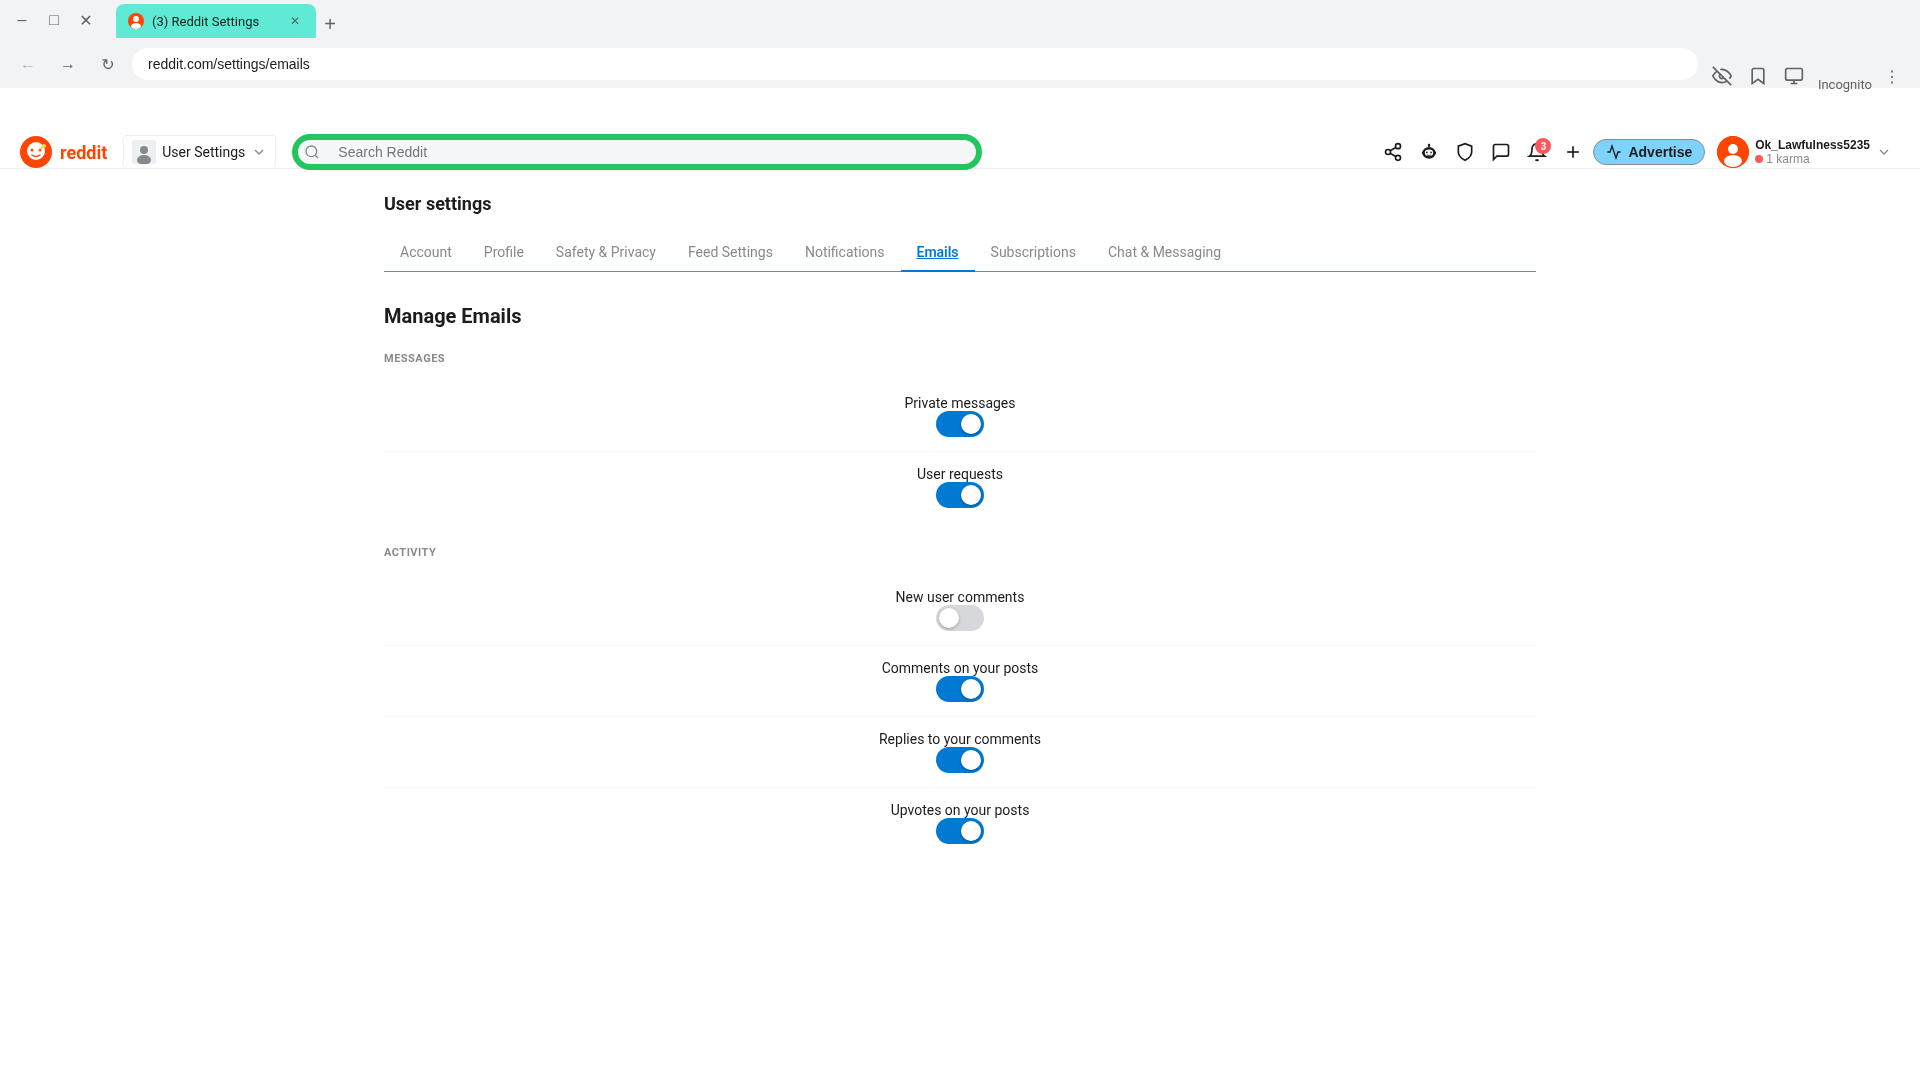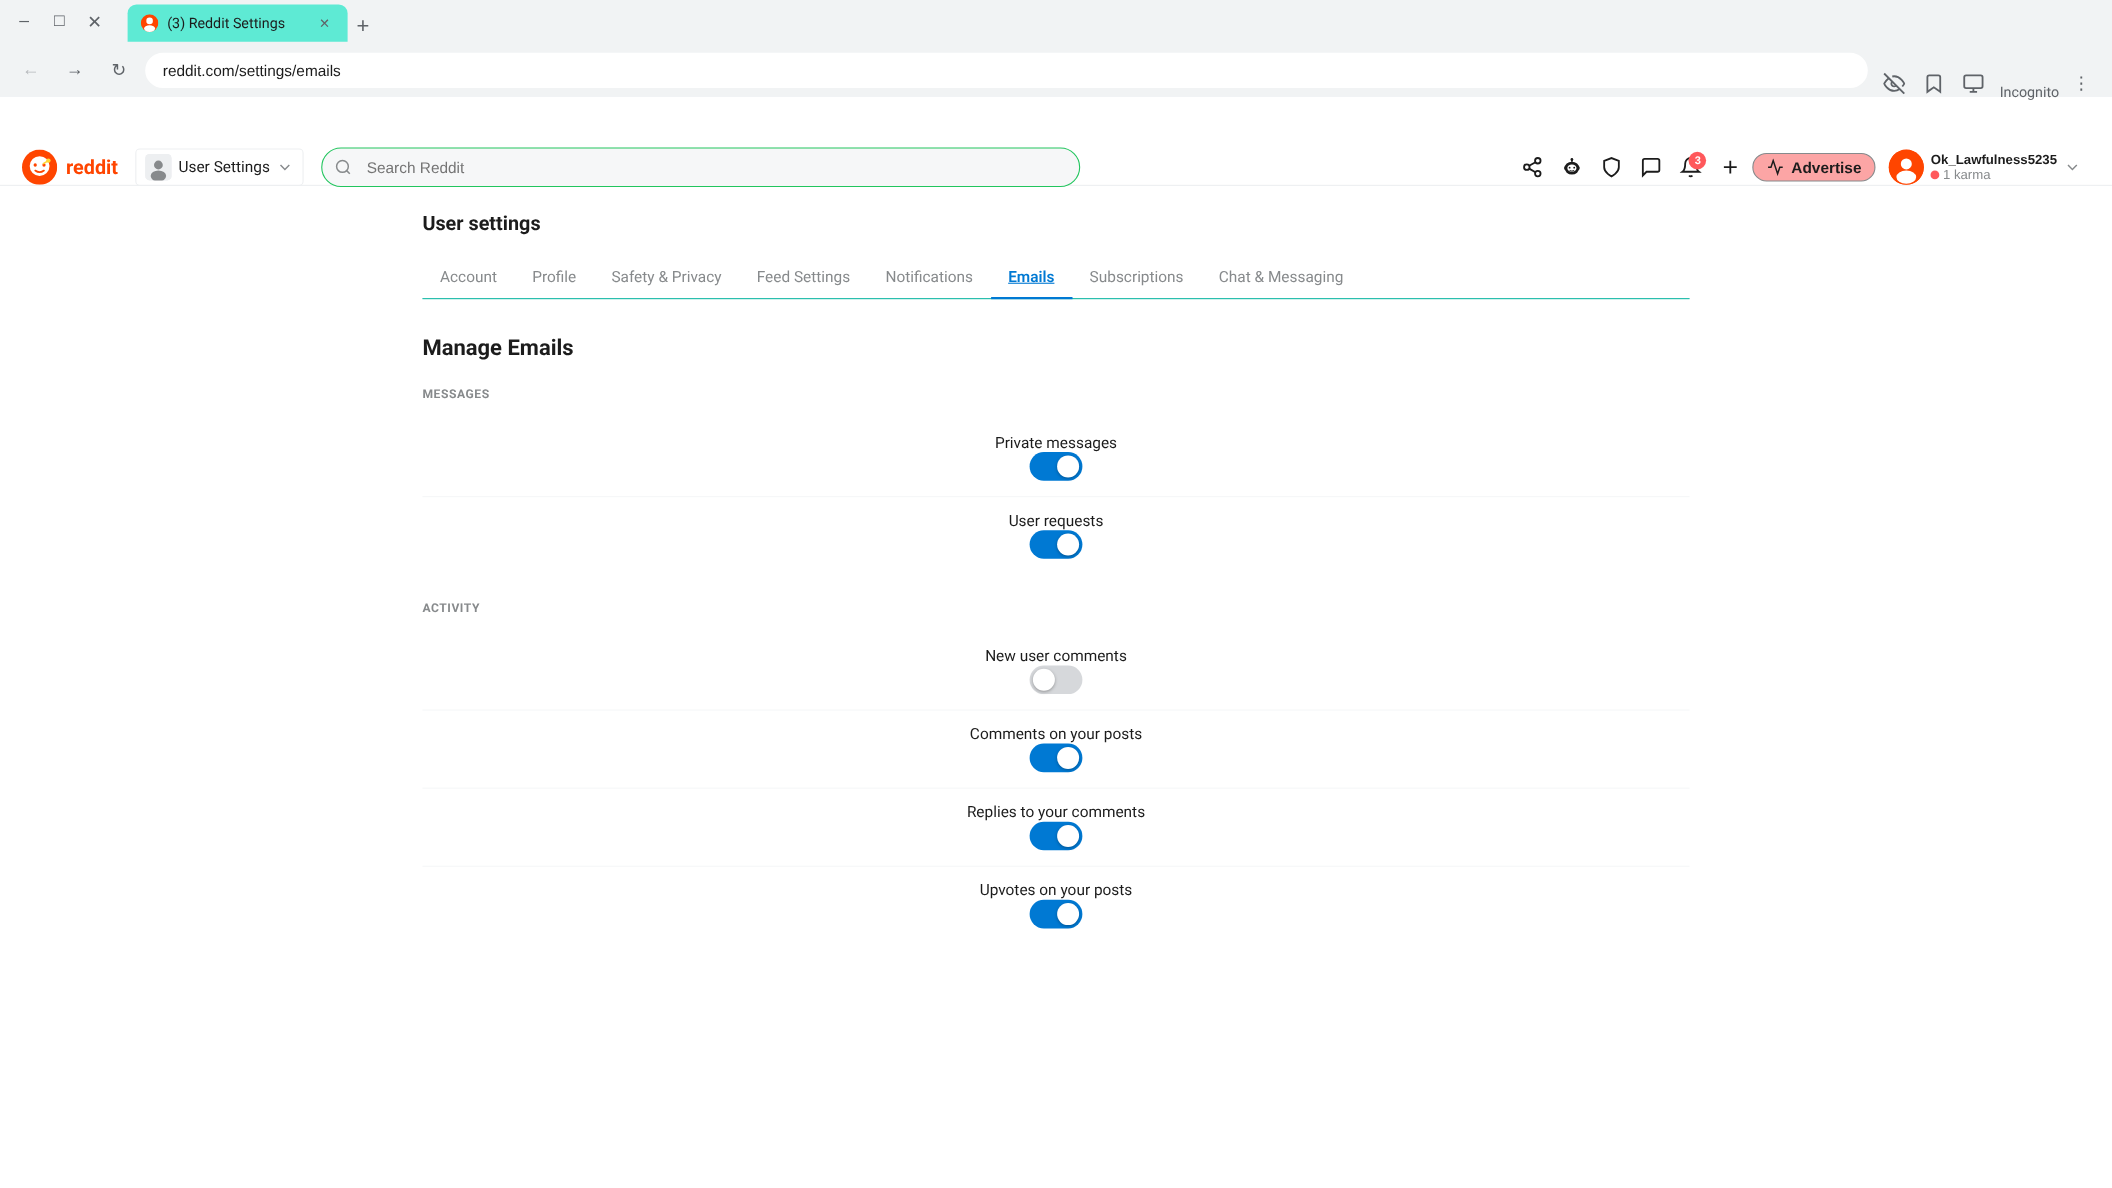--- a/index.html
+++ b/index.html
@@ -25,27 +25,27 @@
     .address-input-wrap input { width: 100%; height: 32px; border: none; border-radius: 16px; padding: 0 16px; font-size: 14px; color: #1c1c1c; outline: none; background: #fff; }
     .address-icons { display: flex; gap: 4px; align-items: flex-end; margin-top: 24px; }
 
     
     .reddit-header { background: #fff; height: 33px; border-bottom: 1px solid #edeff1; display: flex; align-items: center; padding: 0 20px; gap: 16px; position: sticky; top: 0; z-index: 100; margin-top: 48px; }
     .reddit-logo { display: flex; align-items: center; gap: 8px; cursor: pointer; }
     .reddit-logo-text { font-size: 18px; font-weight: 700; color: #ff4500; }
     .user-settings-btn { display: flex; align-items: center; gap: 6px; padding: 4px 8px; border-radius: 4px; cursor: pointer; font-size: 14px; color: #1c1c1c; border: 1px solid #edeff1; background: #fff; }
     .user-avatar-small { width: 24px; height: 24px; border-radius: 4px; background: #edeff1; }
     .search-bar { flex: 1; max-width: 690px; }
-    .search-bar input { width: 100%; height: 36px; border: 1px solid #22c55e; border-radius: 20px; padding: 0 16px 0 40px; font-size: 14px; background: #f6f7f8; outline: none; color: #1c1c1c; }
+    .search-bar input { width: 100%; height: 36px; border: 6px solid #22c55e; border-radius: 20px; padding: 0 16px 0 40px; font-size: 14px; background: #f6f7f8; outline: none; color: #1c1c1c; }
     .search-wrap { position: relative; }
     .search-icon-pos { position: absolute; left: 12px; top: 50%; transform: translateY(-50%); color: #878a8c; }
     .header-icons { display: flex; align-items: center; gap: 4px; margin-left: auto; }
     .header-icon-btn { width: 32px; height: 32px; display: flex; align-items: center; justify-content: center; border-radius: 4px; cursor: pointer; color: #1c1c1c; border: none; background: transparent; position: relative; }
     .notif-badge { position: absolute; top: 2px; right: 2px; background: #ff585b; color: #fff; font-size: 10px; font-weight: 700; border-radius: 8px; min-width: 16px; height: 16px; display: flex; align-items: center; justify-content: center; padding: 0 3px; }
-    .advertise-btn { display: flex; align-items: center; gap: 6px; padding: 4px 12px; border-radius: 20px; cursor: pointer; font-size: 14px; font-weight: 600; color: #1c1c1c; border: 1px solid #878a8c; background: #fca5a5; white-space: nowrap; }
+    .advertise-btn { display: flex; align-items: center; gap: 6px; padding: 4px 12px; border-radius: 20px; cursor: pointer; font-size: 14px; font-weight: 600; color: #1c1c1c; border: 1px solid #878a8c; background: #7dd3fc; white-space: nowrap; }
     .user-account-btn { display: flex; align-items: center; gap: 6px; padding: 4px 8px; border-radius: 4px; cursor: pointer; border: none; background: transparent; }
     .user-avatar-wrap { width: 32px; height: 32px; border-radius: 50%; overflow: hidden; background: #ff4500; display: flex; align-items: center; justify-content: center; }
     .karma-badge { display: flex; align-items: center; gap: 3px; font-size: 12px; color: #878a8c; }
     .karma-dot { width: 8px; height: 8px; border-radius: 50%; background: #ff585b; }
 
     
     .settings-container { max-width: 1200px; margin: 0 auto; padding: 24px 24px; }
     .settings-title { font-size: 18px; font-weight: 700; color: #1c1c1c; margin-bottom: 20px; }
 
     

